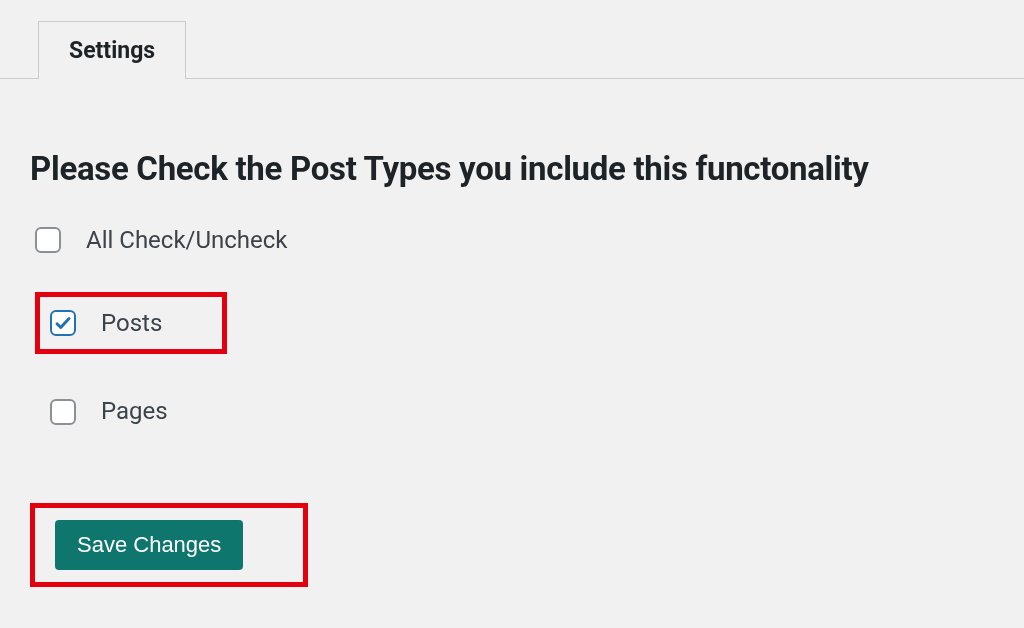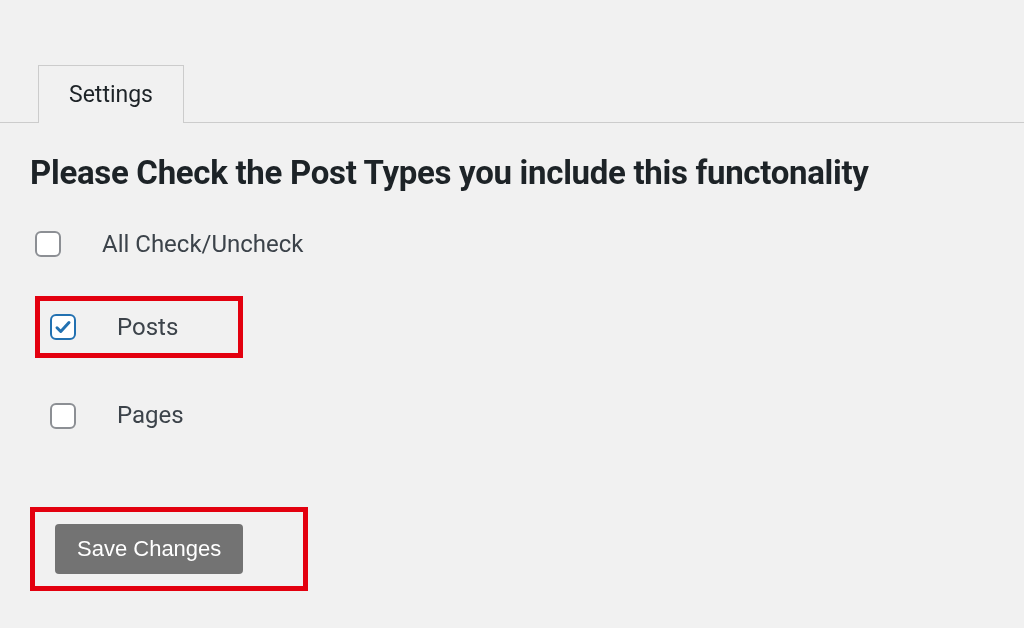--- a/index.html
+++ b/index.html
@@ -20,42 +20,41 @@
       border-bottom: 1px solid #ccc;
       padding-left: 38px;
       padding-top: 20px;
     }
     .tab {
       background: #f1f1f1;
       border: 1px solid #ccc;
       border-bottom: none;
       padding: 15px 30px 15px 30px;
       font-size: 23px;
-      font-weight: 400;
+      font-weight: 700;
       color: #1d2327;
       position: relative;
       top: 1px;
-      margin-top: 44px;
     }
     .content {
       padding: 30px 30px 30px 30px;
     }
     .heading {
       font-size: 33px;
       font-weight: 700;
       color: #1d2327;
       margin-bottom: 30px;
       letter-spacing: -0.3px;
+      margin-top: 40px;
     }
     .checkbox-row {
       display: flex;
       align-items: center;
       margin-bottom: 20px;
       padding: 8px 0;
-      gap: 16px;
     }
     .highlighted {
       border: 5px solid #e3000f;
       padding: 12px 60px 12px 10px;
       display: inline-flex;
       margin-left: 5px;
       text-align: right;
     }
     .checkbox {
       width: 26px;
@@ -87,21 +86,21 @@
       color: #3c434a;
       font-weight: 400;
     }
     .button-wrap {
       display: inline-block;
       border: 5px solid #e3000f;
       padding: 12px 60px 12px 20px;
       margin-top: 50px;
     }
     .save-button {
-      background: #737373;
+      background: #0f766e;
       color: #fff;
       border: none;
       border-radius: 4px;
       padding: 12px 22px;
       font-size: 22px;
       font-weight: 400;
       cursor: pointer;
     }
     .first-row {
       margin-left: 0px;

